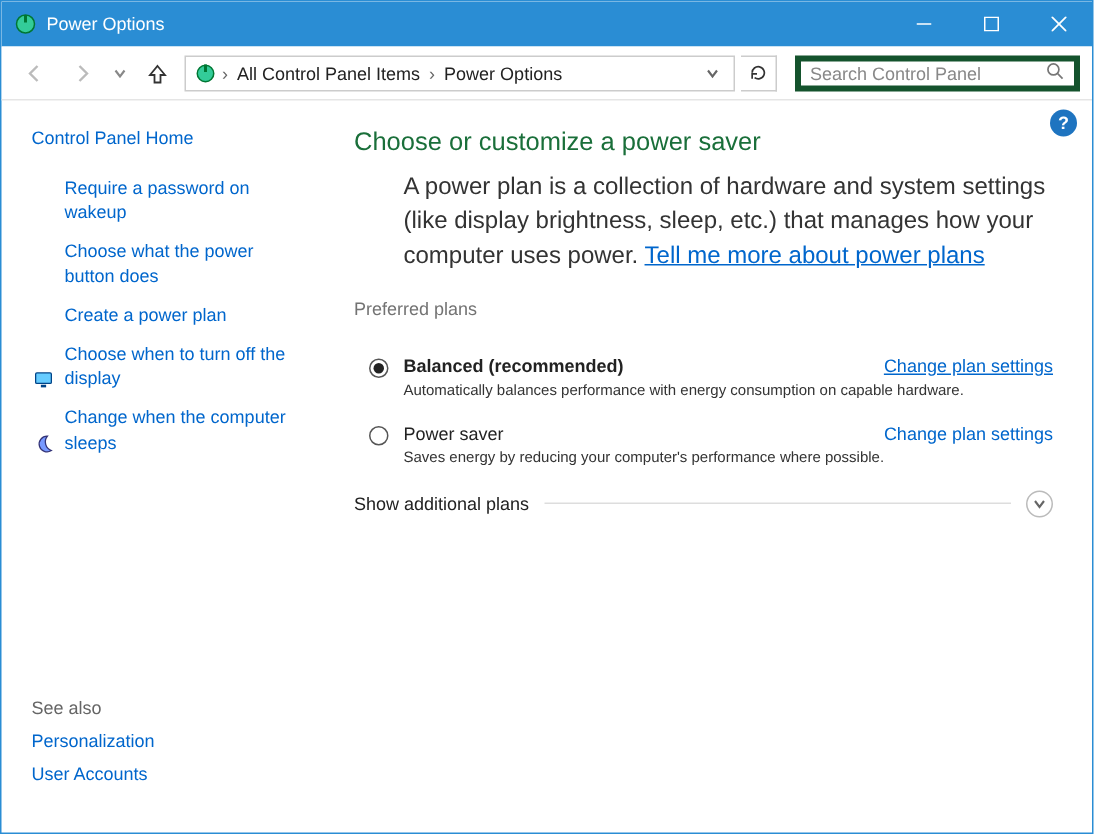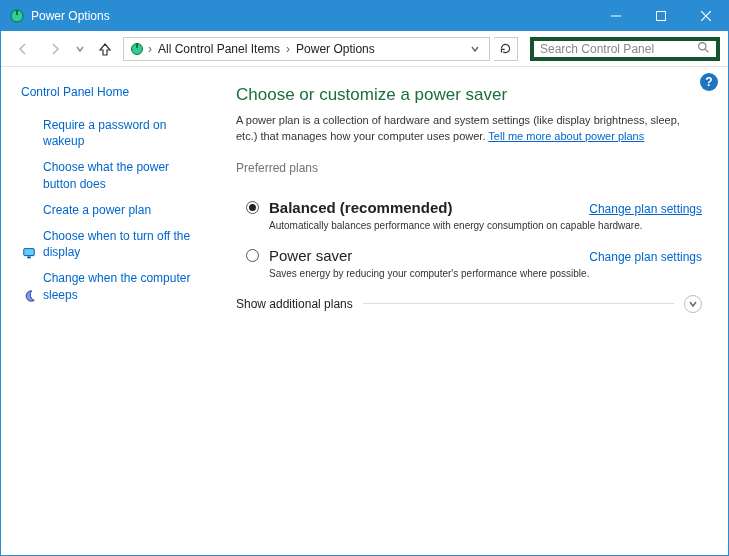--- a/index.html
+++ b/index.html
@@ -115,40 +115,40 @@
     background:#1e74c0;color:#fff;font-weight:bold;
     display:flex;align-items:center;justify-content:center;
     font-size:12px;
   }
   .main h1 {
     color:#1a6f3a;
     font-weight:400;
     font-size:17px;
     margin:0 0 8px 0;
   }
-  .main .intro { font-size:11px; line-height:1.45; color:#333; }
+  .main .intro { font-size:16px; line-height:1.45; color:#333;margin-left:33px; }
   .main .intro a { text-decoration:underline; }
 
   .section-label { margin:16px 0 24px 0; color:#737373; }
 
   .plan {
     display:flex; align-items:flex-start; gap:10px;
     margin:0 0 14px 10px;
   }
   .plan .radio {
     width:13px;height:13px;border:1px solid #555;border-radius:50%;
     margin-top:2px; position:relative; flex:0 0 13px;
   }
   .plan .radio.checked::after{
     content:"";position:absolute;top:2px;left:2px;width:7px;height:7px;
     background:#222;border-radius:50%;
   }
   .plan .plan-body { flex:1; }
   .plan .plan-row1 { display:flex;justify-content:space-between;align-items:baseline; }
-  .plan .plan-name { font-weight:600; font-size:15px; }
+  .plan .plan-name { font-weight:600; font-size:12px; }
   .plan .plan-name.normal { font-weight:400; }
   .plan .plan-desc { font-size:10px; color:#333; margin-top:3px; line-height:1.4; max-width:430px;}
   .plan .change { color:#0066cc; font-size:12px; }
   .plan .change.u { text-decoration:underline; }
 
   .show-more {
     display:flex;align-items:center;gap:10px;margin-top:10px;
   }
   .show-more .line { flex:1;height:1px;background:#ddd; }
   .show-more .exp {
@@ -270,20 +270,25 @@
     </div>
     <div class="side-link">
       <span class="ic">
         <svg width="14" height="14" viewBox="0 0 16 16">
             <path d="M11 2a6 6 0 1 0 3 11 7 7 0 0 1-3-11z" fill="#79f" stroke="#337"></path>
           </svg>
       </span>
       <span class="txt">Change when the computer sleeps</span>
     </div>
 
+    <div class="see-also">
+      <div class="hdr">See also</div>
+      <a>Personalization</a>
+      <a>User Accounts</a>
+    </div>
   </div>
 
   <div class="main">
     <div class="help-badge">?</div>
 
     <h1>Choose or customize a power saver</h1>
     <div class="intro">
       <span>A power plan is a collection of hardware and system settings (like display brightness, sleep, etc.) that manages how your computer uses power. </span><a>Tell me more about power plans</a>
     </div>
 

